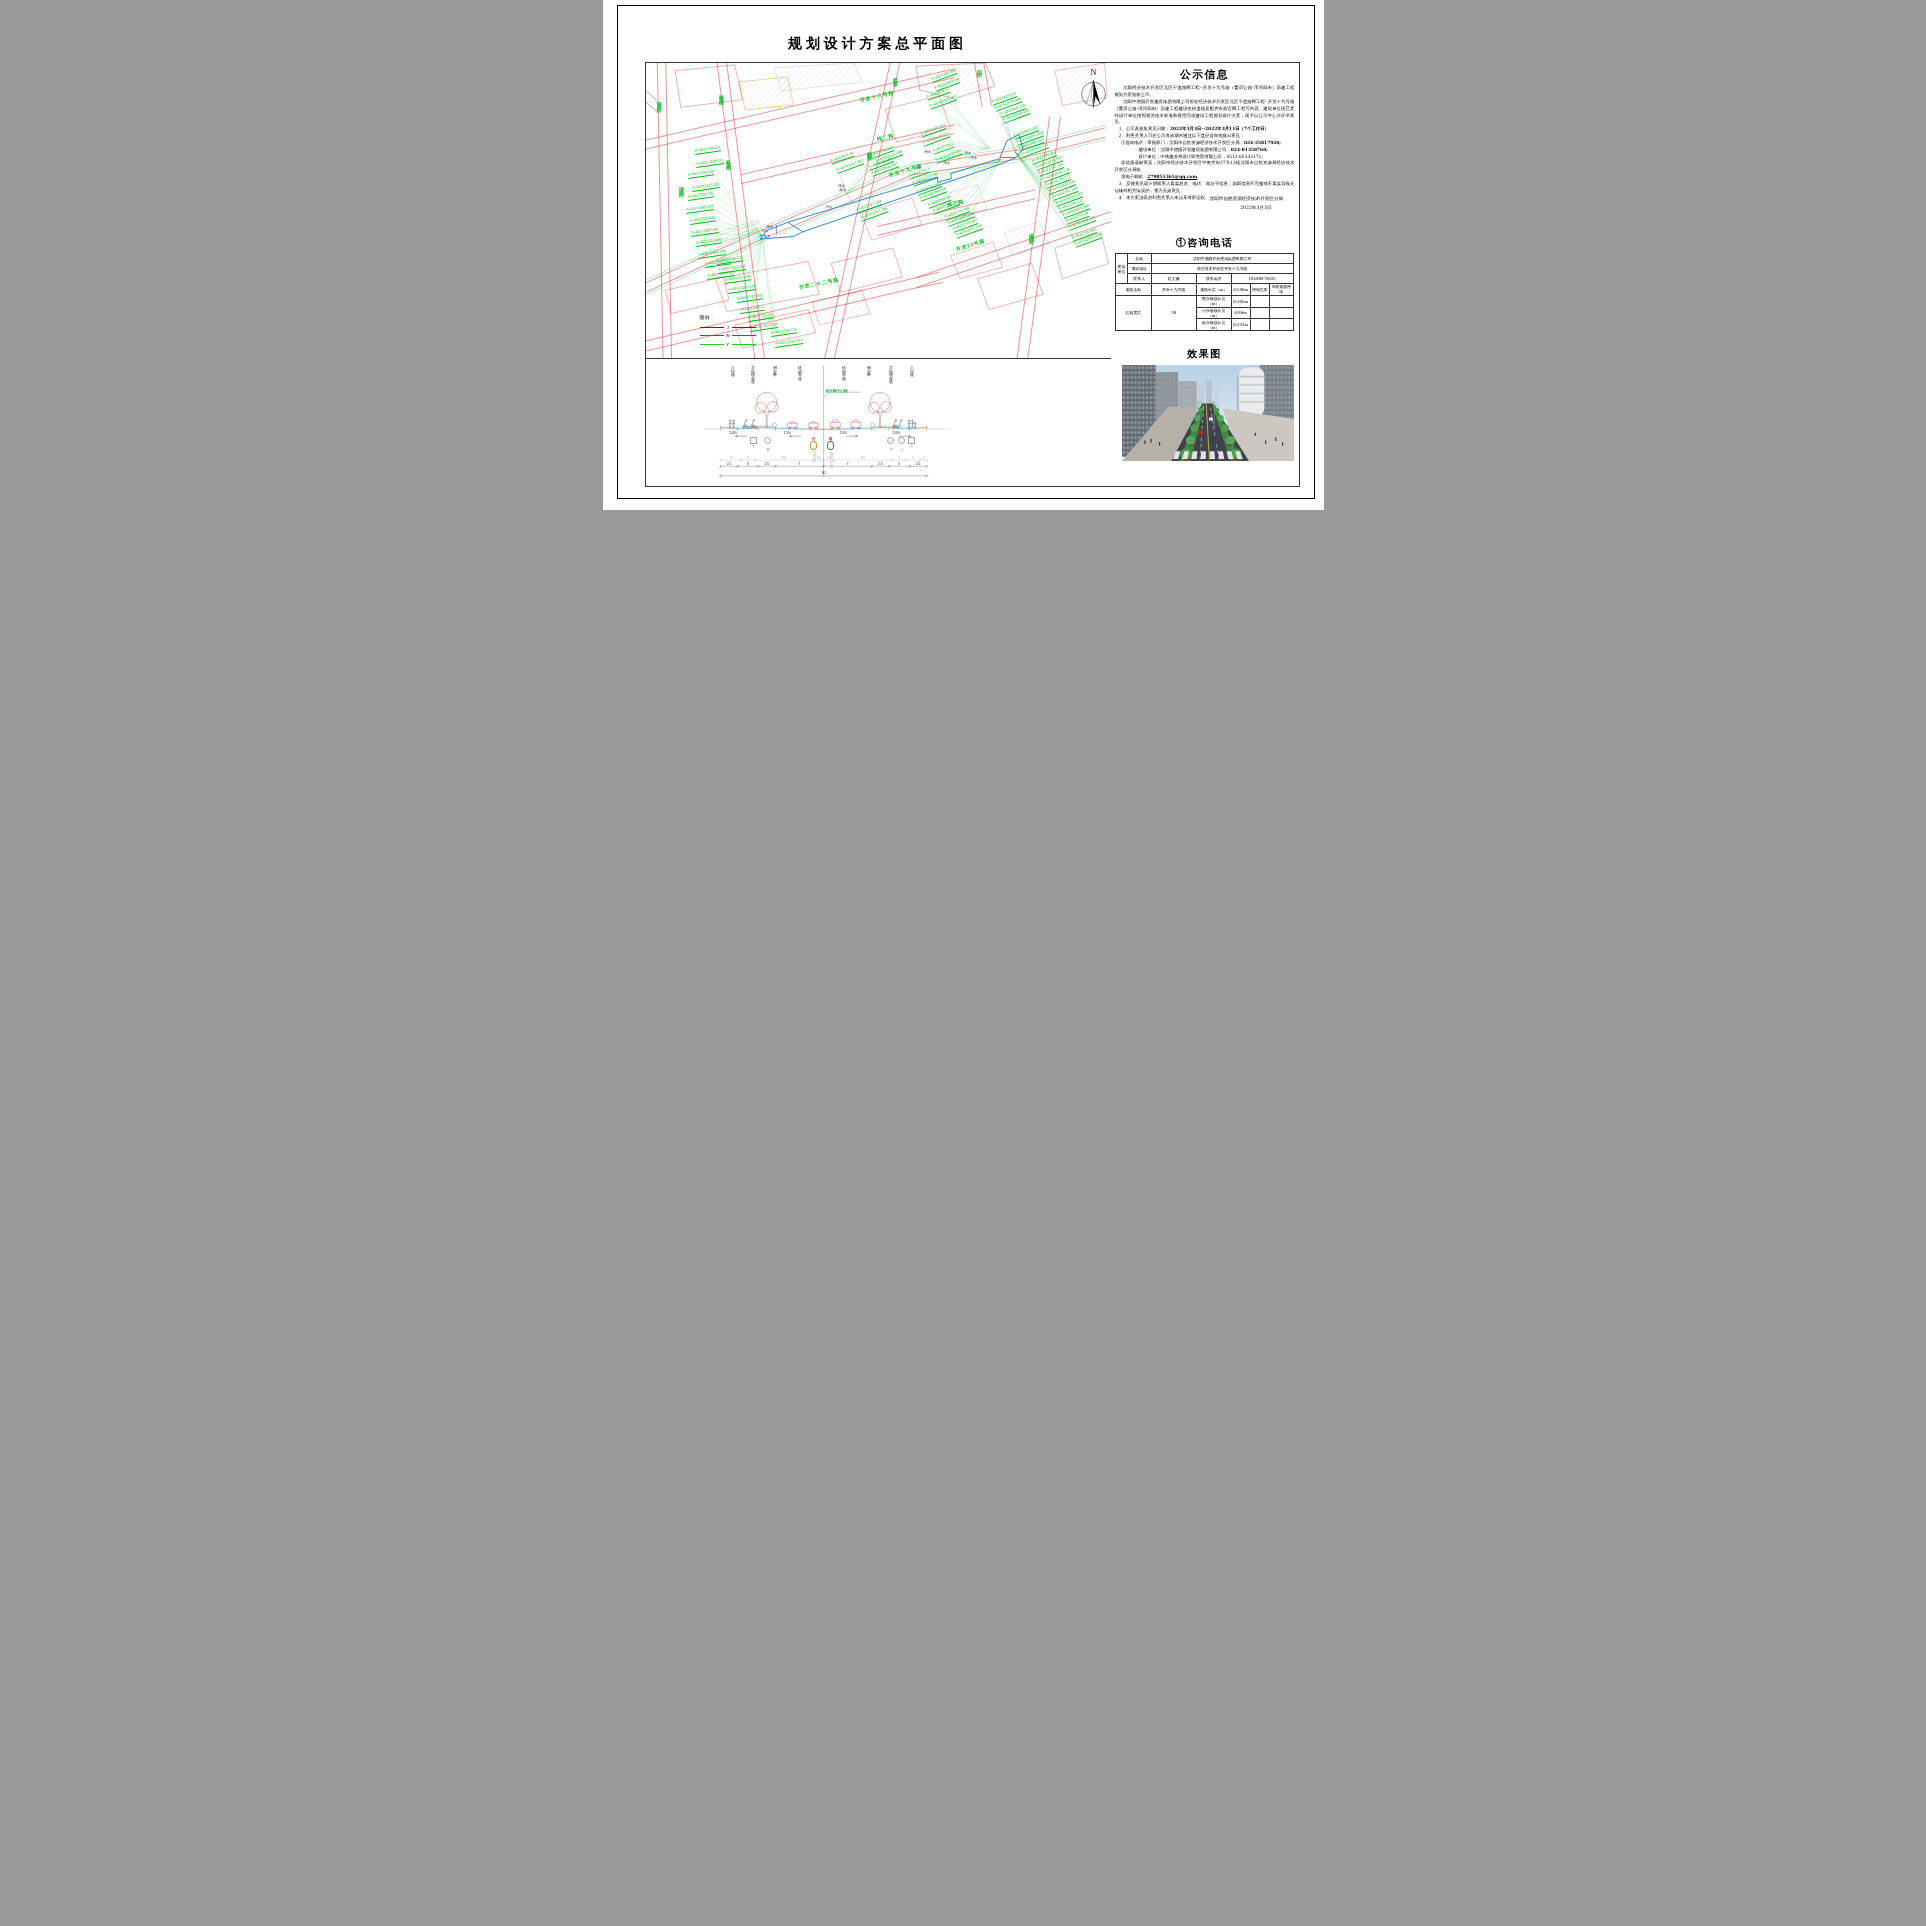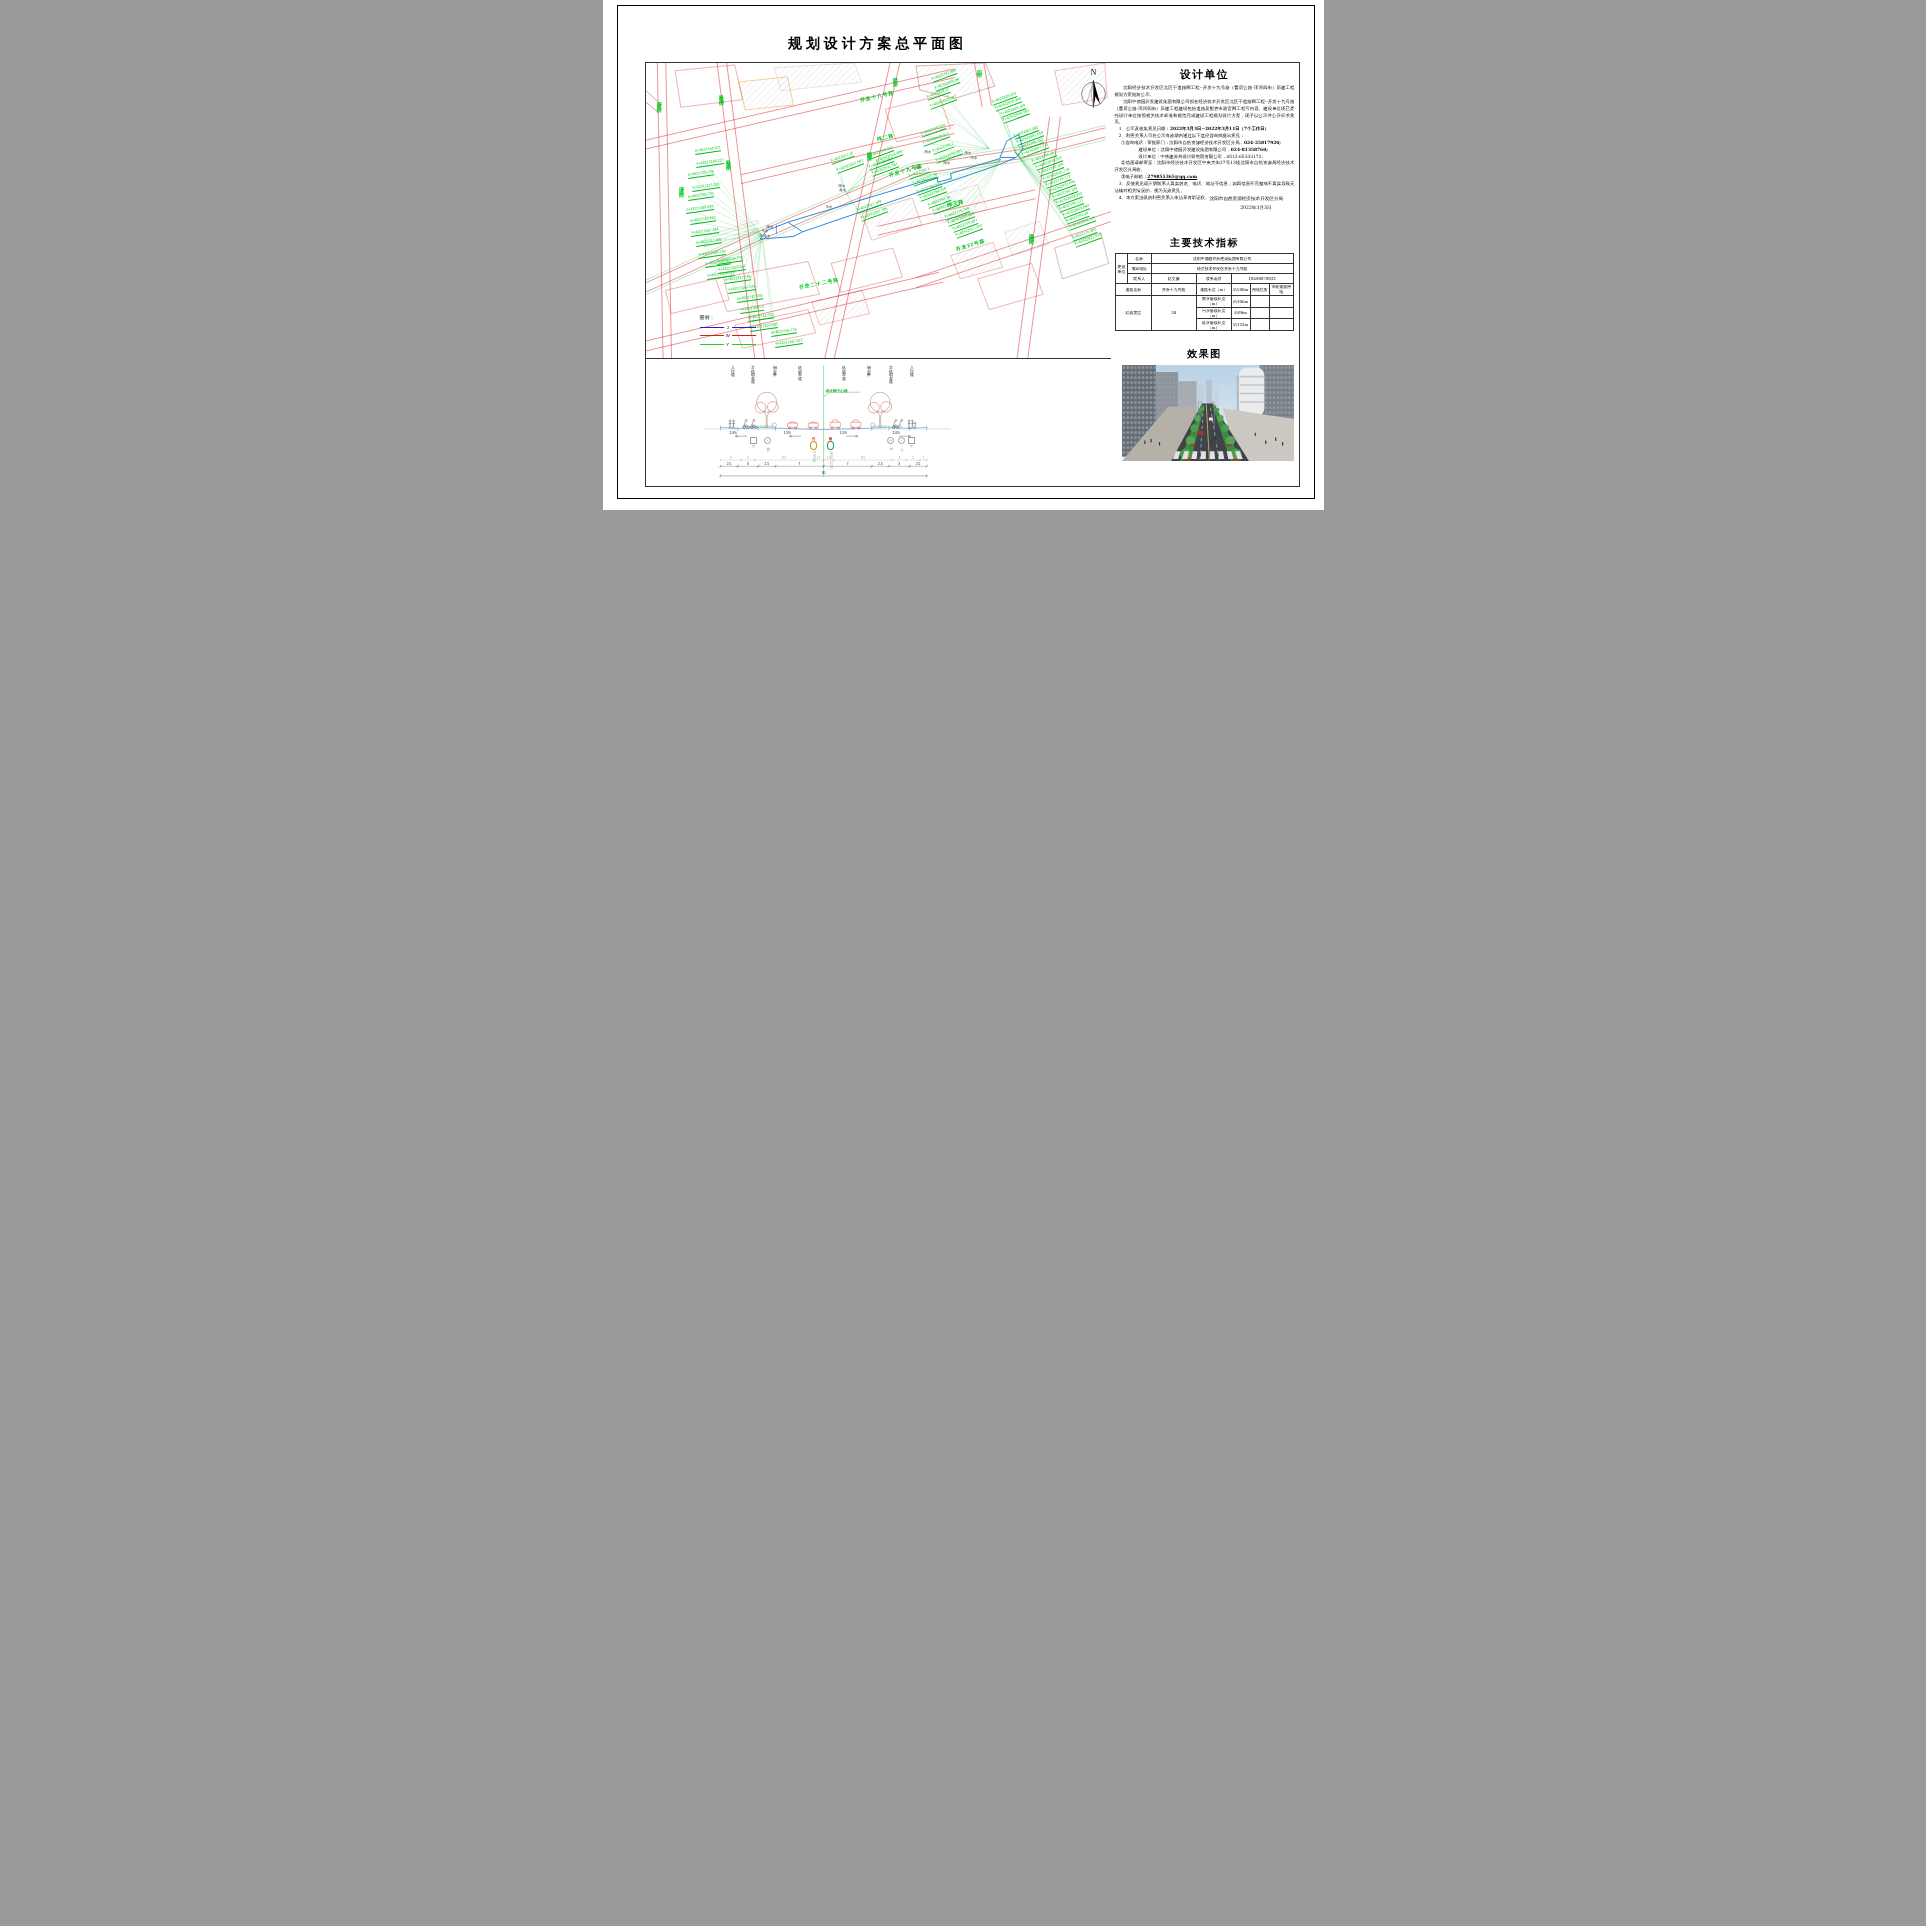--- a/index.html
+++ b/index.html
@@ -550,38 +550,38 @@
           <div class="u-name v">给</div>
         </div>
         <div class="util" style="left: 266px;">
           <div class="u-icon sq"></div>
           <div class="u-name">电</div>
         </div>
       </div>
   </div>
 
   <div class="right-panel">
-    <div class="notice-title">设计单位</div>
+    <div class="notice-title">公示信息</div>
     <div id="notice-body">
         <div class="np ind"><span>沈阳经济技术开发区北区干道路网工程--开发十九号路（曹后公路-浑河四街）新建工程规划方案批前公示。</span></div>
         <div class="np ind"><span>沈阳中德园开发建设集团有限公司拟在经济技术开发区北区干道路网工程--开发十九号路（曹后公路-浑河四街）新建工程建设包括道路及配套市政官网工程等内容。建设单位现已委托设计单位按照相关技术标准和规范完成建设工程规划设计方案，现予以公示并公开征求意见。</span></div>
         <div class="np n"><span>1、公示及收集意见日期：</span><b>2022年3月3日--2022年3月11日（7个工作日）</b></div>
         <div class="np n"><span>2、利害关系人可在公示有效期内通过以下途径咨询或提出意见：</span></div>
         <div class="np s1"><span>①咨询电话：审批部门：沈阳市自然资源经济技术开发区分局，</span><b>024-25817920;</b></div>
         <div class="np s2"><span>建设单位：沈阳中德园开发建设集团有限公司，</span><b>024-81358760;</b></div>
         <div class="np s2"><span>设计单位：中铁建苏州设计研究院有限公司，0512-65333172;</span></div>
         <div class="np s1"><span>②信函请邮寄至：沈阳市经济技术开发区中央大街27号13楼沈阳市自然资源局经济技术开发区分局收。</span></div>
         <div class="np s1"><span>③电子邮箱：</span><b><u>279855365@qq.com</u></b></div>
         <div class="np n"><span>3、反馈意见请注明联系人真实姓名、电话、地址等信息；如因信息不完整或不真实导致无法核对相关情况的，视为无效意见。</span></div>
         <div class="np n"><span>4、本方案涉及的利害关系人依法享有听证权。</span></div>
       </div>
     <div class="sign org">沈阳市自然资源经济技术开发区分局</div>
     <div class="sign date">2022年3月3日</div>
 
-    <div class="ind-title">主要技术指标</div>
+    <div class="ind-title">①咨询电话</div>
     <table class="ind">
       <colgroup>
           <col style="width:11.6px">
           <col style="width:24px">
           <col style="width:45px">
           <col style="width:35px">
           <col style="width:19px">
           <col style="width:19px">
           <col style="width:24px">
         </colgroup>

